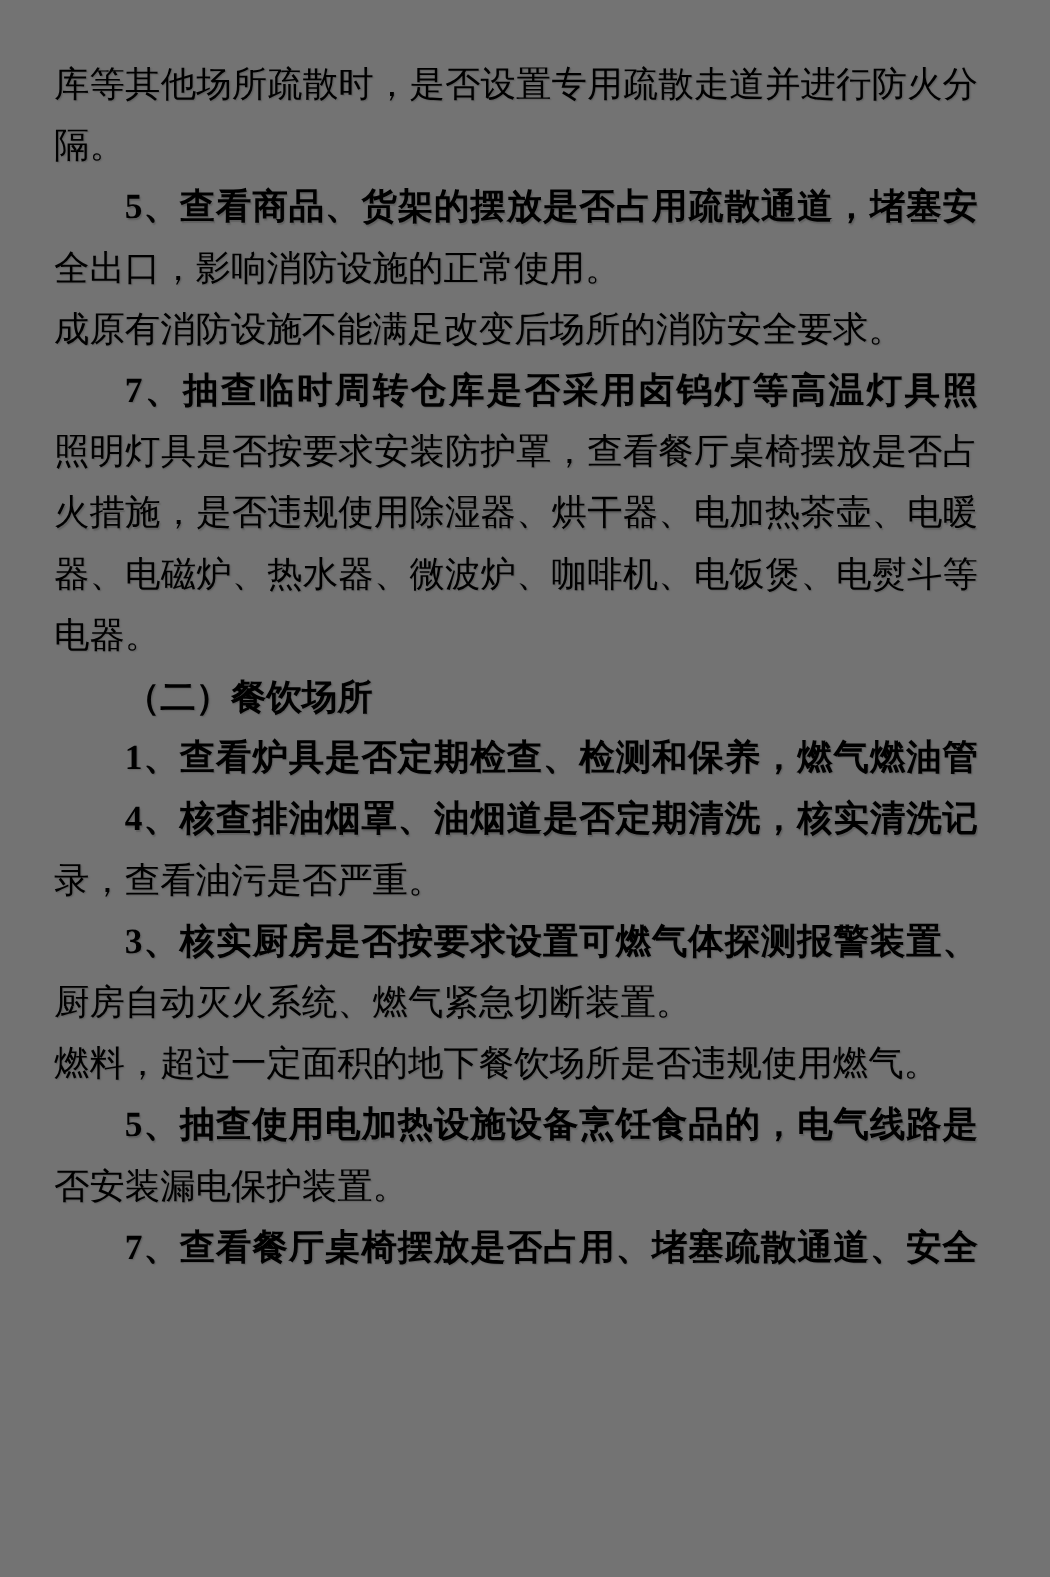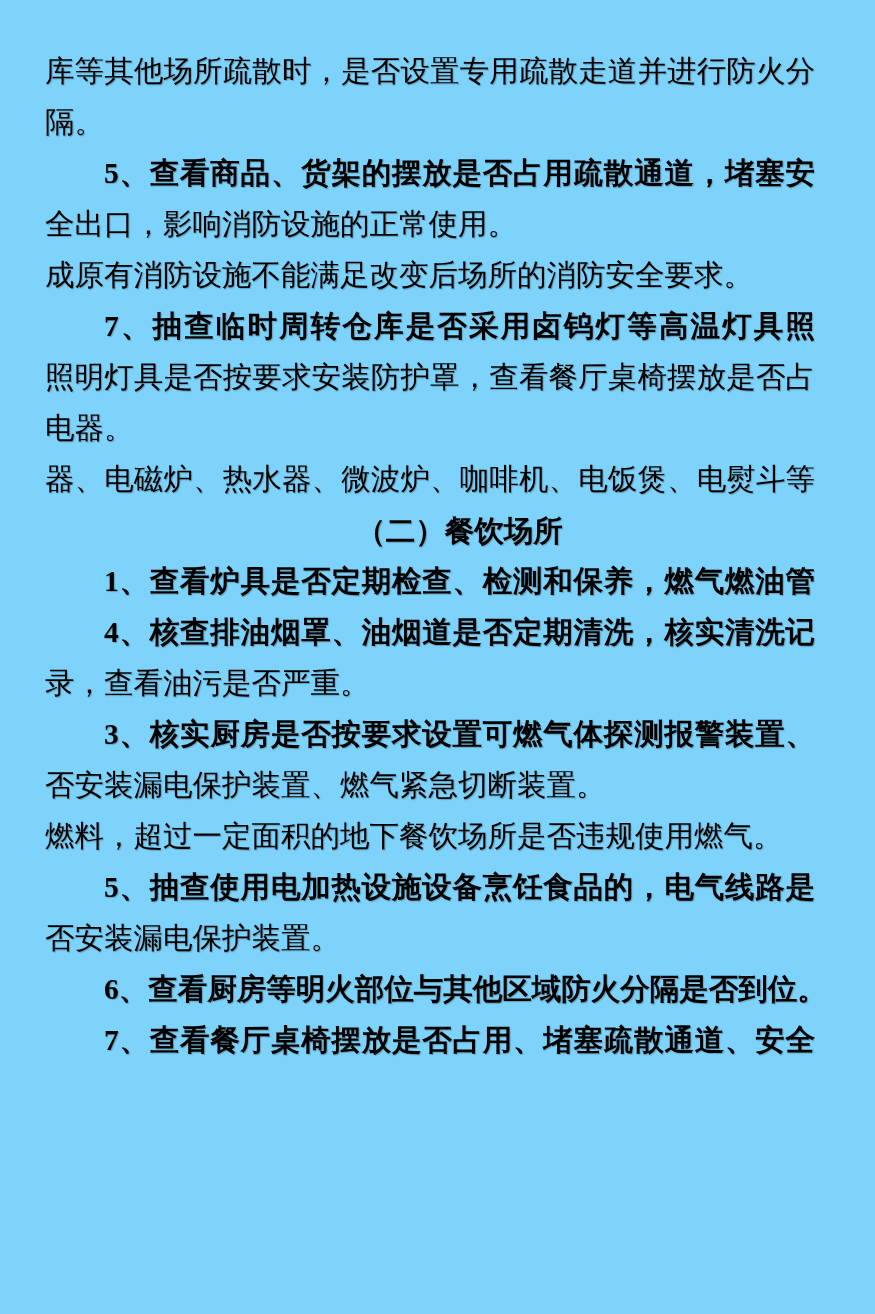--- a/index.html
+++ b/index.html
@@ -9,21 +9,21 @@
   body {
     position: relative;
     width: 875px;
     height: 1314px;
     background: #ffffff;
     overflow: hidden;
   }
   .page {
     position: absolute;
     inset: 0;
-    background: #7dd3fc;
+    background: #737373;
   }
   .text-column {
     position: absolute;
     left: 45px;
     top: 46px;
     width: 770px;
   }
   .line {
     height: 51px;
     line-height: 51px;
@@ -40,42 +40,41 @@
     text-align-last: justify;
     overflow: hidden;
   }
   .line.indent {
     padding-left: 59px;
     font-weight: bold;
   }
   .line.bold {
     font-weight: 700;
     font-family: "Liberation Sans", "DejaVu Sans", sans-serif;
-    text-align: center;
   }
 </style>
 </head>
 <body>
 
 <div class="page">
   <div class="text-column" id="doc-body">
       <div class="line justify">库等其他场所疏散时，是否设置专用疏散走道并进行防火分</div>
       <div class="line">隔。</div>
       <div class="line indent justify">5、查看商品、货架的摆放是否占用疏散通道，堵塞安</div>
       <div class="line">全出口，影响消防设施的正常使用。</div>
       <div class="line">成原有消防设施不能满足改变后场所的消防安全要求。</div>
       <div class="line indent justify">7、抽查临时周转仓库是否采用卤钨灯等高温灯具照明，</div>
       <div class="line justify">照明灯具是否按要求安装防护罩，查看餐厅桌椅摆放是否占用</div>
+      <div class="line justify">火措施，是否违规使用除湿器、烘干器、电加热茶壶、电暖</div>
+      <div class="line justify">器、电磁炉、热水器、微波炉、咖啡机、电饭煲、电熨斗等</div>
       <div class="line">电器。</div>
-      <div class="line justify">器、电磁炉、热水器、微波炉、咖啡机、电饭煲、电熨斗等</div>
       <div class="line indent bold">（二）餐饮场所</div>
       <div class="line indent justify">1、查看炉具是否定期检查、检测和保养，燃气燃油管</div>
       <div class="line indent justify">4、核查排油烟罩、油烟道是否定期清洗，核实清洗记</div>
       <div class="line">录，查看油污是否严重。</div>
       <div class="line indent justify">3、核实厨房是否按要求设置可燃气体探测报警装置、</div>
-      <div class="line">否安装漏电保护装置、燃气紧急切断装置。</div>
+      <div class="line">厨房自动灭火系统、燃气紧急切断装置。</div>
       <div class="line">燃料，超过一定面积的地下餐饮场所是否违规使用燃气。</div>
       <div class="line indent justify">5、抽查使用电加热设施设备烹饪食品的，电气线路是</div>
       <div class="line">否安装漏电保护装置。</div>
-      <div class="line indent">6、查看厨房等明火部位与其他区域防火分隔是否到位。</div>
       <div class="line indent justify">7、查看餐厅桌椅摆放是否占用、堵塞疏散通道、安全</div>
     </div>
 </div>
 
 </body></html>

